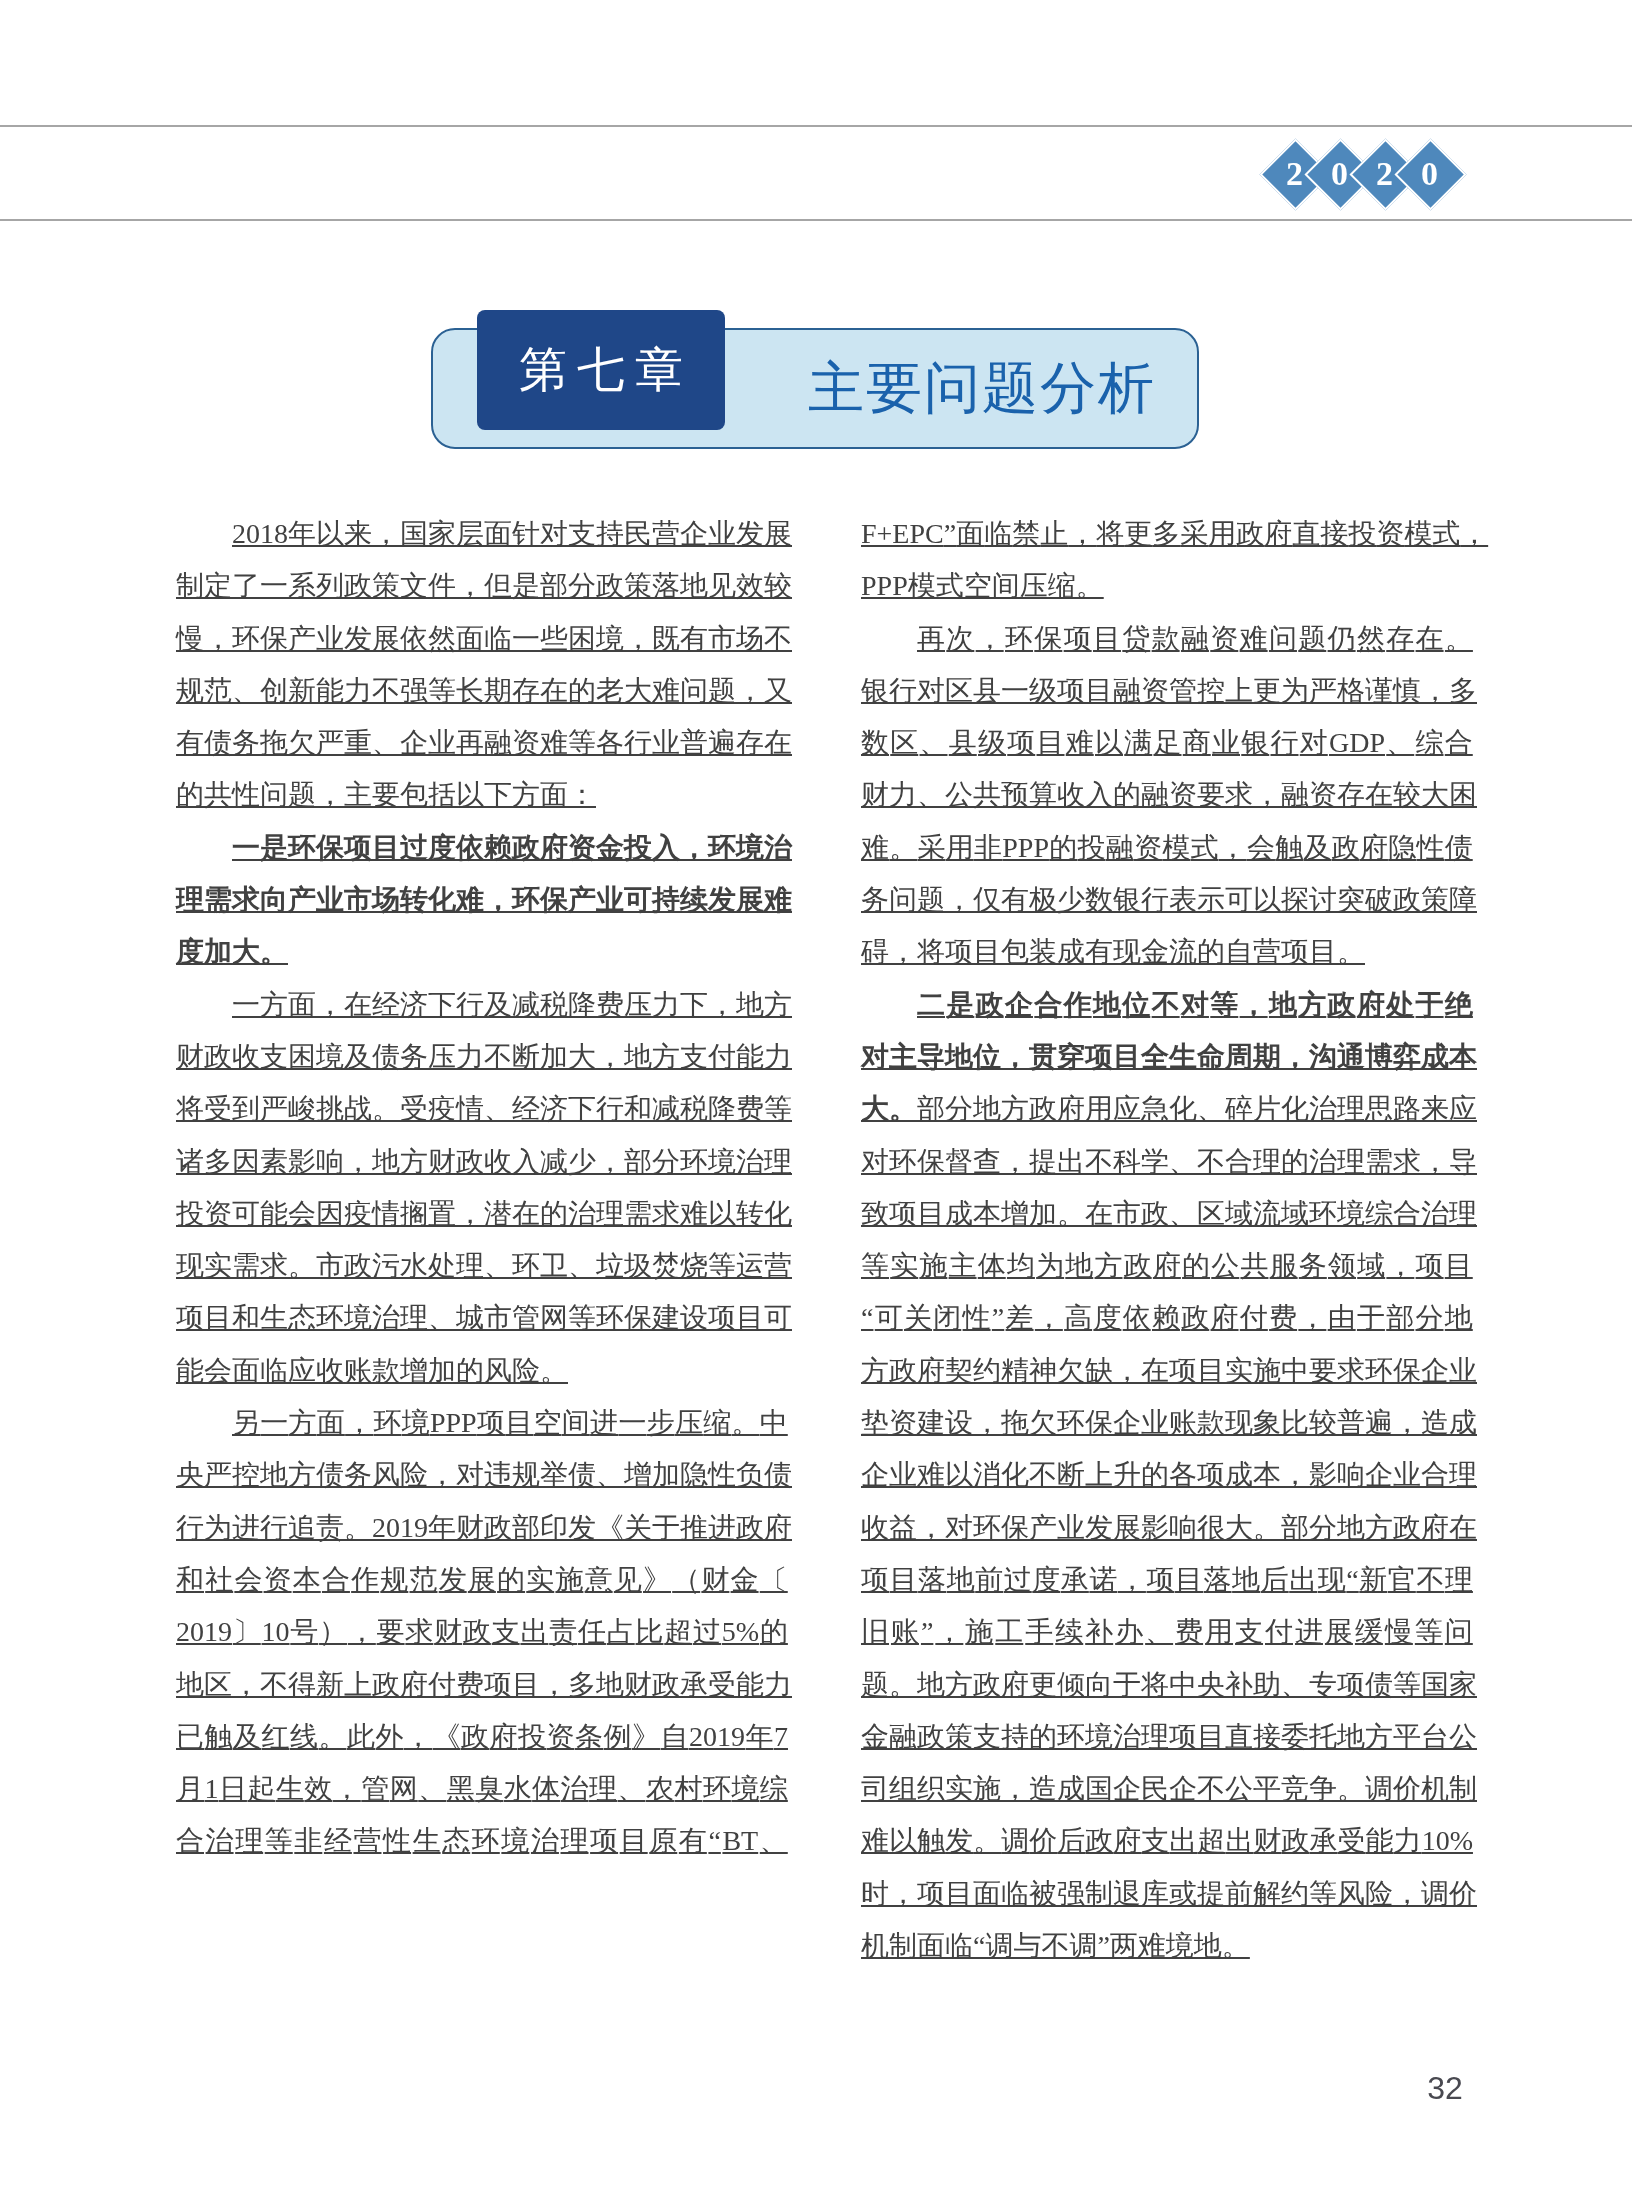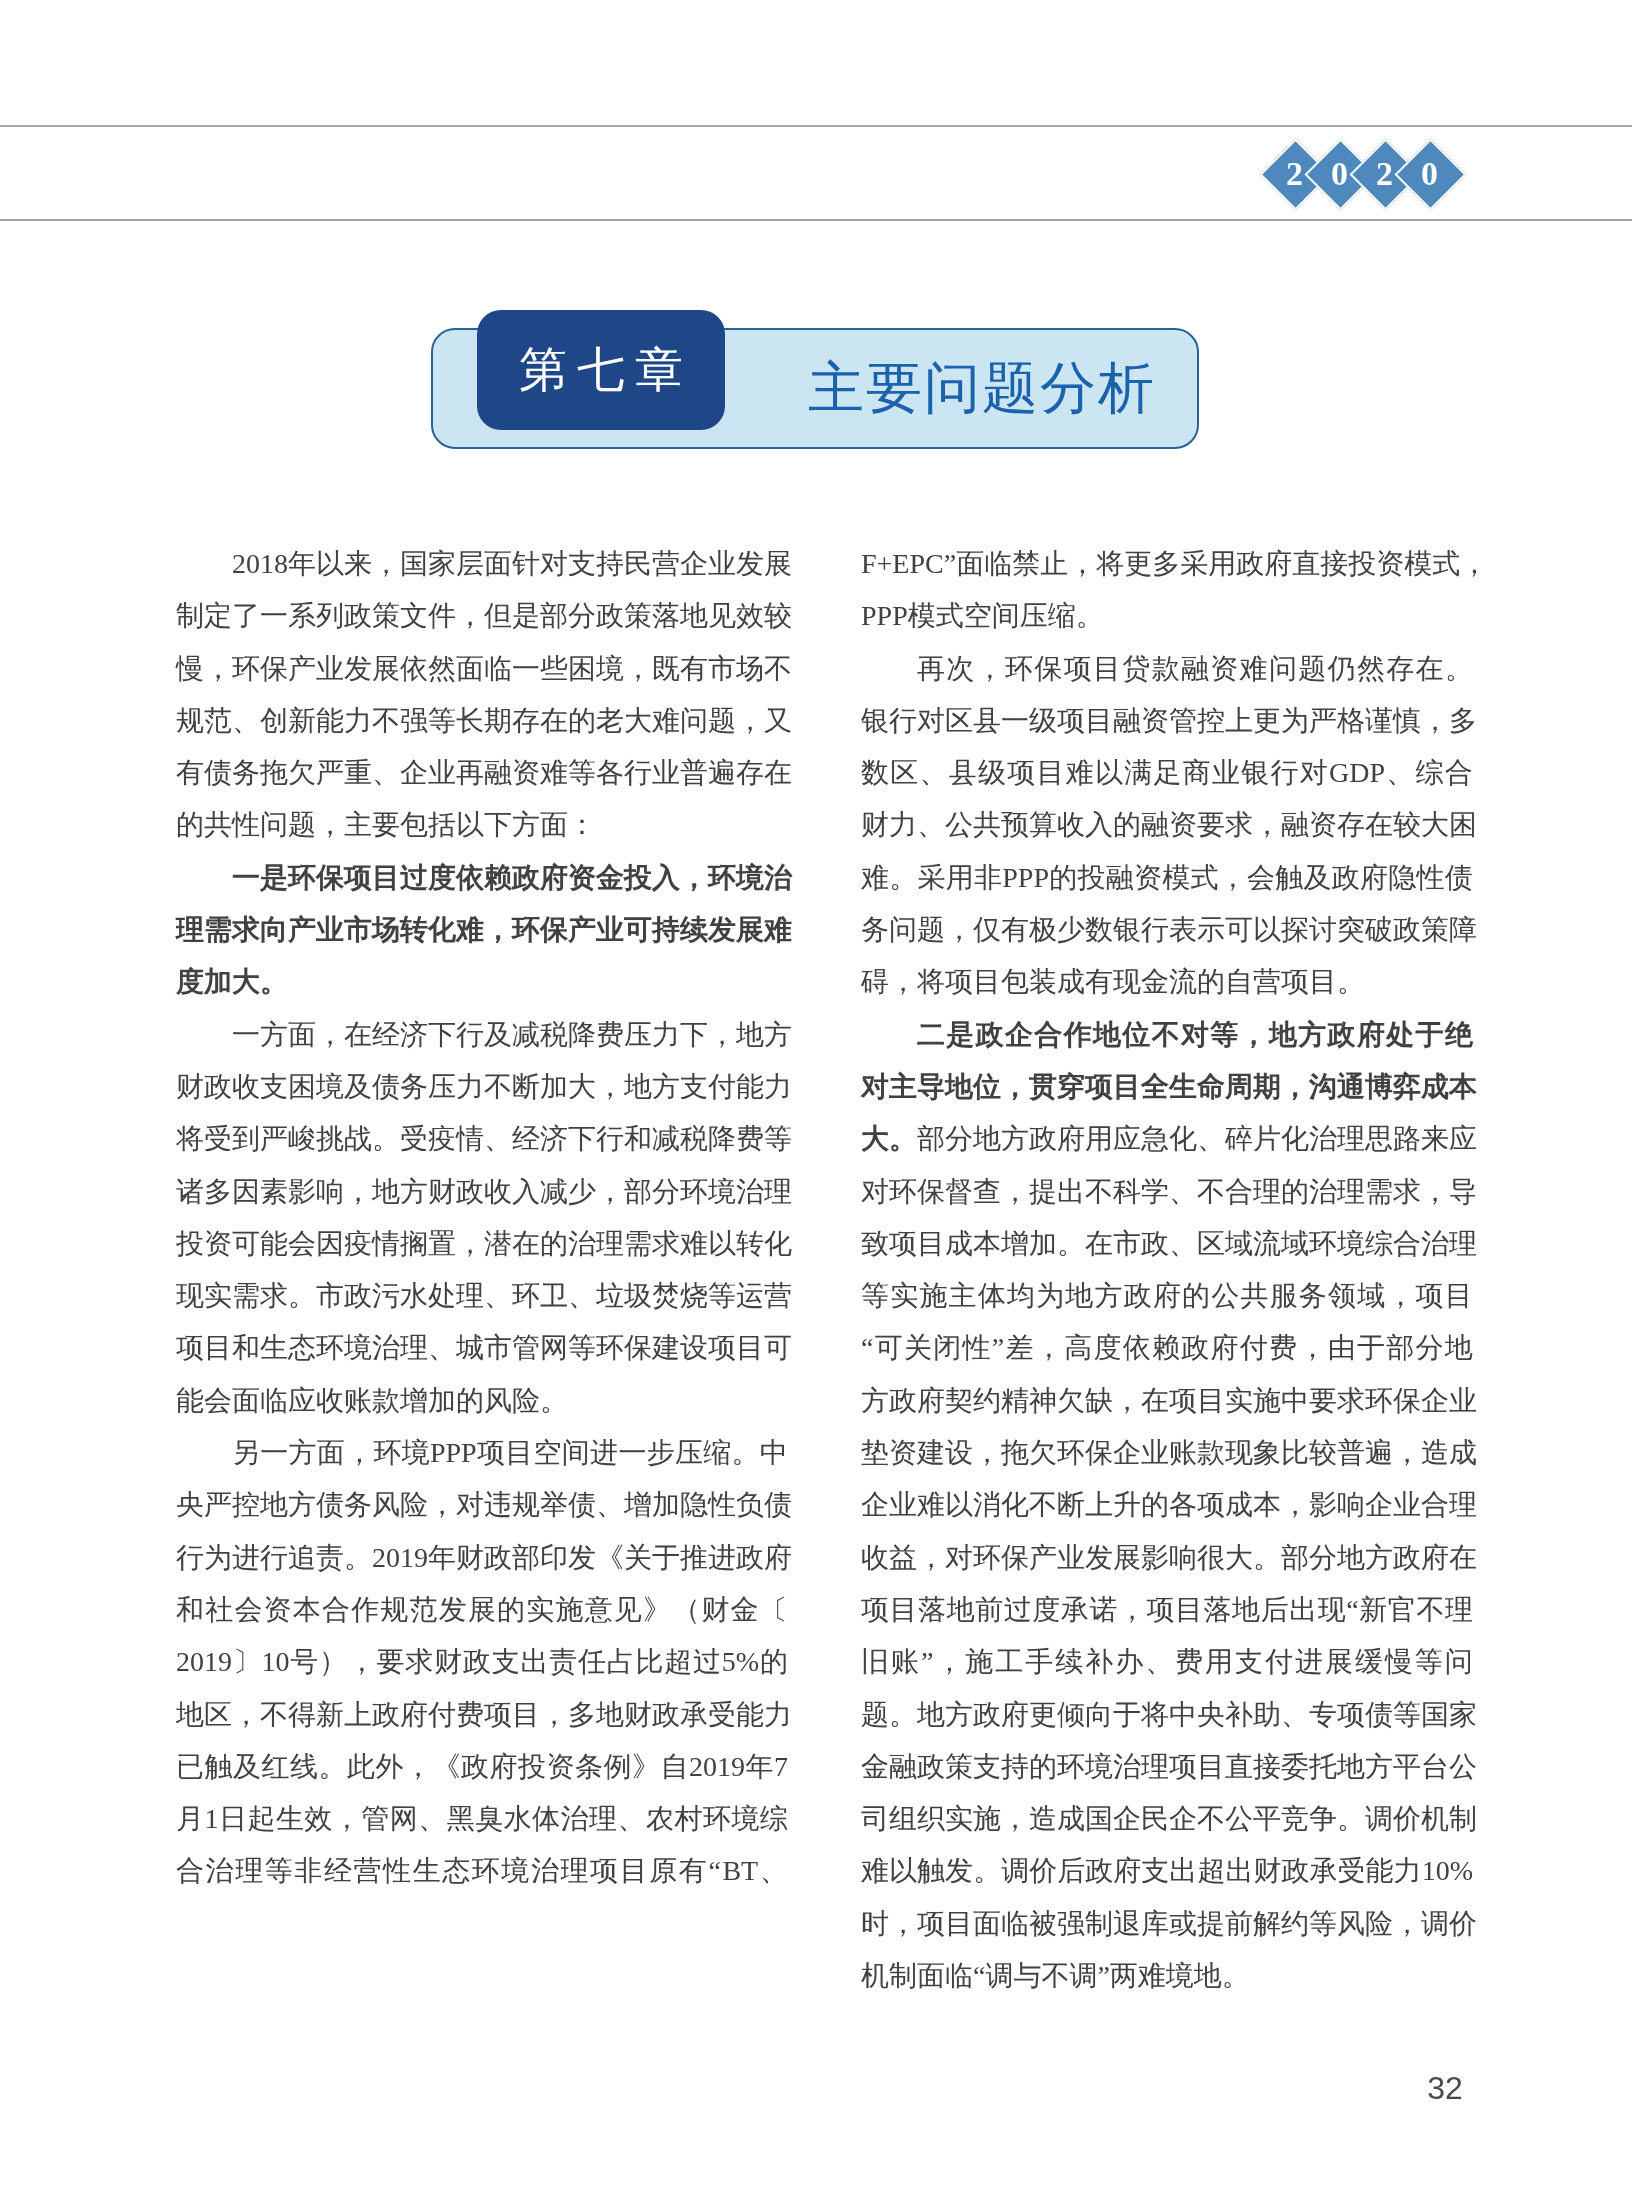--- a/index.html
+++ b/index.html
@@ -16,27 +16,27 @@
   .dia{position:absolute;top:0;width:67px;height:67px;}
   .dia .sq{position:absolute;left:9px;top:9px;width:47px;height:47px;background:#4E88BC;
            border:2px solid #ffffff;transform:rotate(45deg);}
   .dia .dg{position:absolute;left:0;top:0;width:67px;height:67px;display:flex;align-items:center;
            justify-content:center;color:#ffffff;font:bold 34px "Liberation Serif",serif;}
 
   
   #banner{position:absolute;left:431px;top:328px;width:768px;height:121px;box-sizing:border-box;
           background:#CCE5F2;border:2px solid #2B6193;border-radius:24px;}
   #chapter-tab{position:absolute;left:477px;top:310px;width:248px;height:120px;background:#1F4788;
-          border-radius:24px;display:flex;align-items:center;justify-content:center;color:#ffffff;
+          border-radius:8px;display:flex;align-items:center;justify-content:center;color:#ffffff;
           font-family:"Liberation Sans",sans-serif;font-size:48px;letter-spacing:10px;text-indent:10px;}
   #chapter-title{position:absolute;left:808px;top:328px;height:121px;display:flex;align-items:center;
           color:#1A62AC;font-family:"Liberation Sans",sans-serif;font-size:56px;letter-spacing:2px;}
 
   
-  .col{position:absolute;top:538px;width:612px;font-size:28px;color:#414141;}
+  .col{position:absolute;top:508px;width:612px;font-size:28px;color:#414141;text-decoration:underline;}
   #col-left{left:176px;}
   #col-right{left:845px;margin-left:16px;}
   .line{height:52.3px;line-height:52.3px;text-align:justify;white-space:nowrap;}
   .line.fill{display:flex;justify-content:space-between;align-items:baseline;}
   .line.indent{padding-left:56px;}
   .block.bold .line{font-family:"Liberation Sans",sans-serif;font-weight:bold;}
   .seg-b{font-family:"Liberation Sans",sans-serif;font-weight:bold;}
   .block.heading{font-family:"Liberation Sans",sans-serif;font-weight:bold;font-size:33px;
           color:#4C86BF;height:52.3px;line-height:52.3px;margin:44px 0 54px 0;}
 

